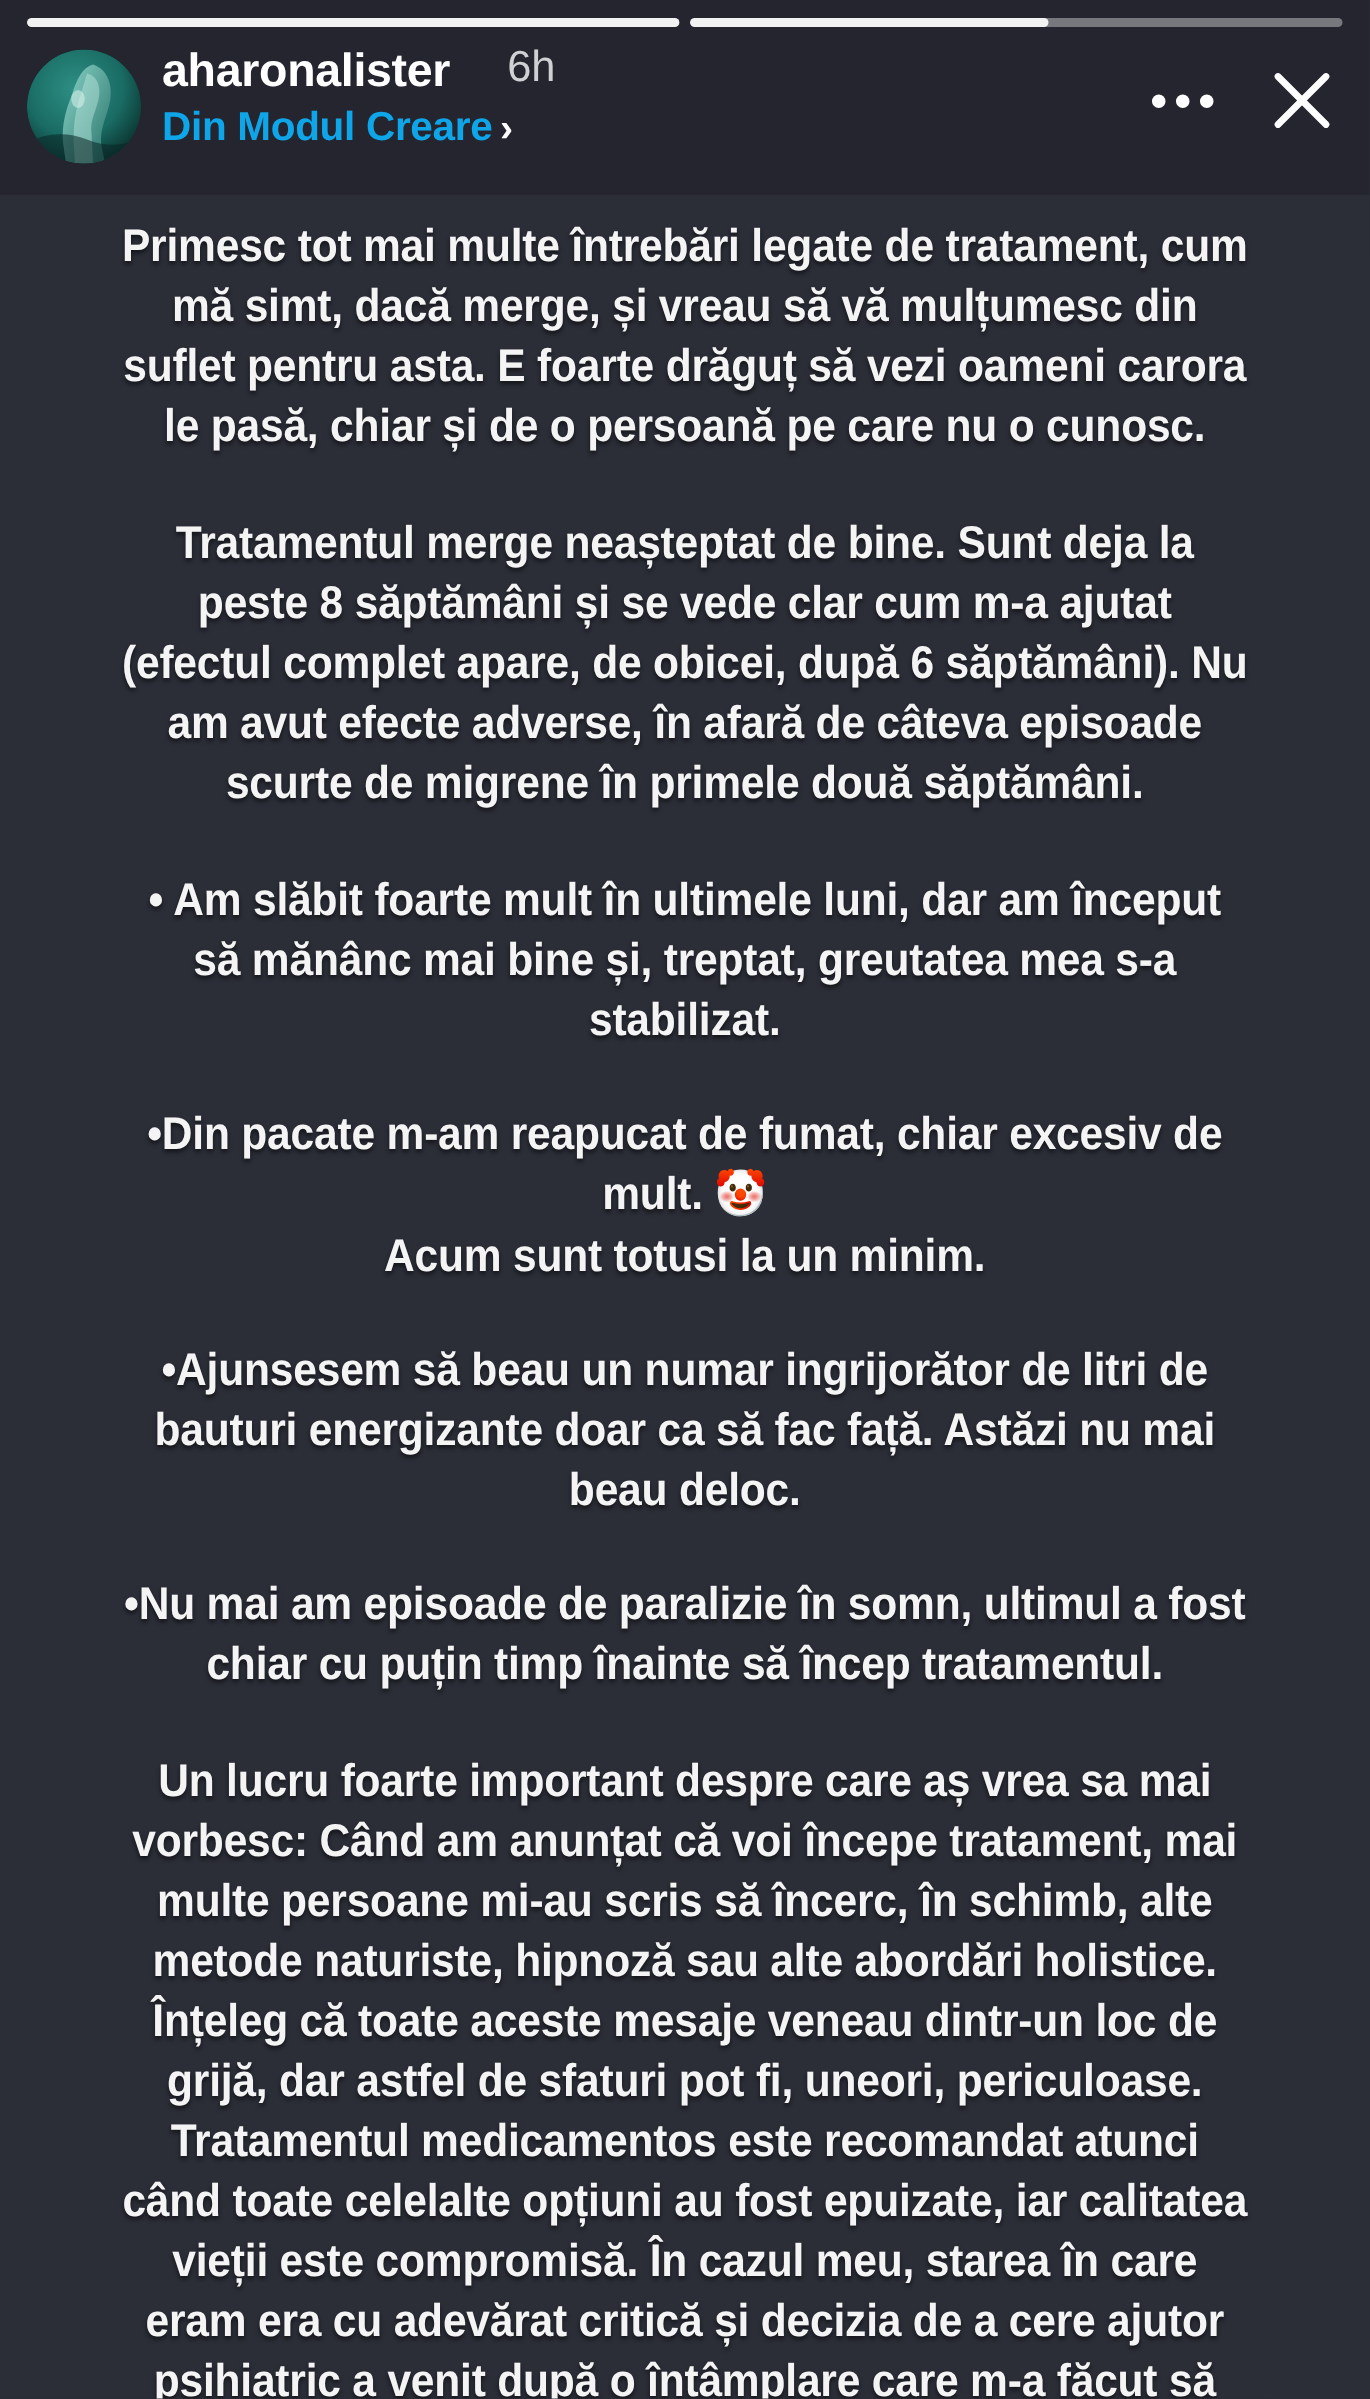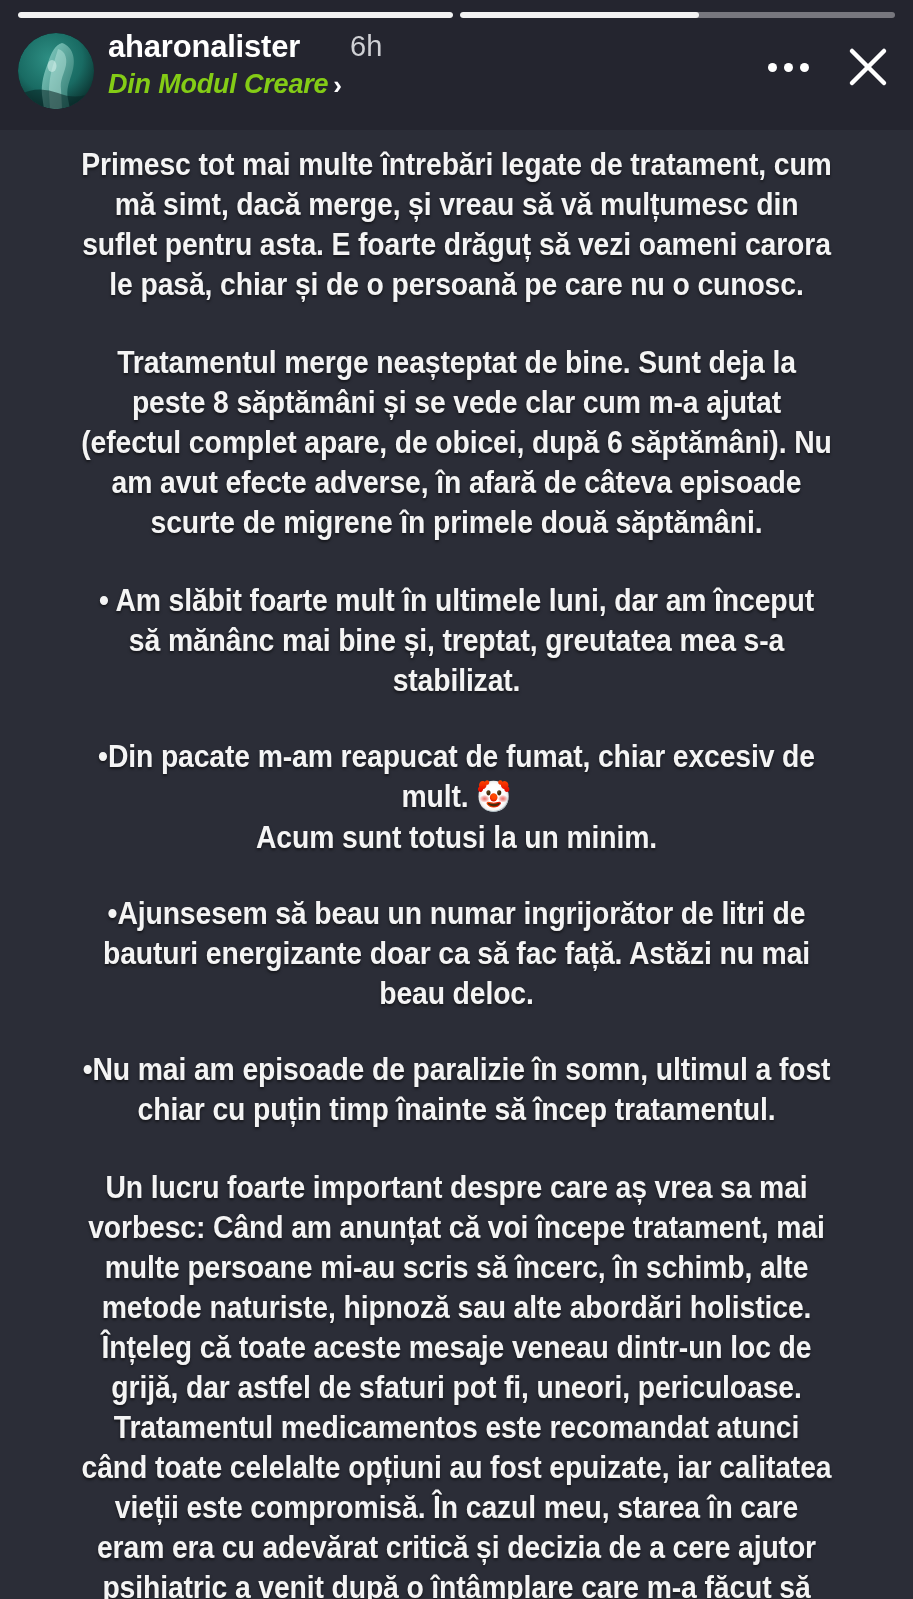--- a/index.html
+++ b/index.html
@@ -74,22 +74,22 @@
 
   #header-text {
     margin-left: 14px;
     padding-top: 1px;
     flex: 1 1 auto;
     min-width: 0;
   }
 
   #name-line {
     display: flex;
-    align-items: center;
-    gap: 28px;
+    align-items: flex-start;
+    gap: 16px;
     line-height: 1;
   }
   #story-username {
     font-size: 31px;
     font-weight: bold;
     color: #ffffff;
     letter-spacing: -0.2px;
   }
   #story-timestamp {
     font-size: 29px;
@@ -101,23 +101,22 @@
   #story-context {
     margin-top: 9px;
     display: flex;
     align-items: center;
     gap: 5px;
     line-height: 1;
   }
   #story-context-label {
     font-size: 27px;
     font-weight: bold;
-    color: #84cc16;
+    color: #0ea5e9;
     letter-spacing: -0.2px;
-    font-style: italic;
   }
   #story-context-chevron {
     font-size: 26px;
     font-weight: bold;
     color: #ffffff;
     line-height: 1;
   }
 
   #header-actions {
     display: flex;

